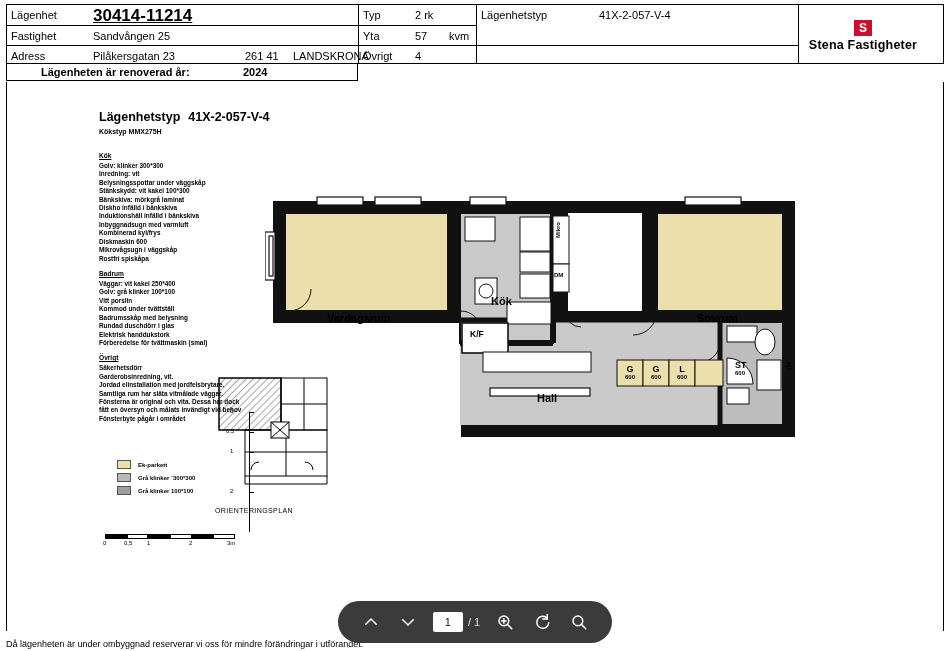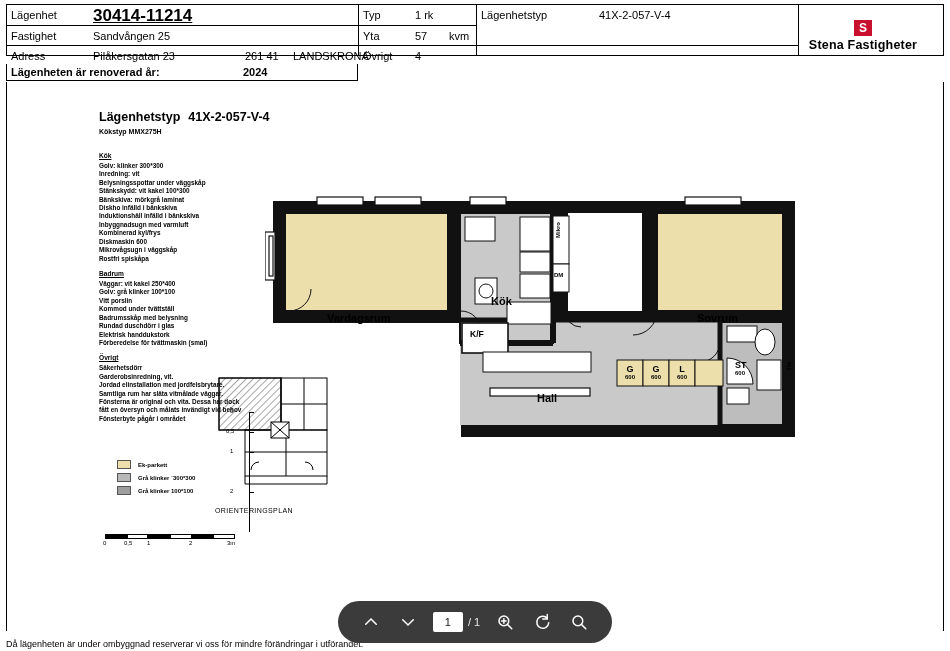--- a/index.html
+++ b/index.html
@@ -13,21 +13,21 @@
   #page {
     position: relative;
     width: 950px; height: 651px;
     background: #ffffff;
   }
 
   
   .hdr {
     position: absolute;
     left: 6px; top: 4px; right: 6px;
-    height: 52px;
+    height: 60px;
     border: 1px solid #000;
     display: flex;
     font-size: 11px;
   }
   .hdr-col { position: relative; height: 100%; border-right: 1px solid #000; }
   .hdr-col.last { border-right: none; }
 
   .c1 { width: 352px; }
   .c2 { width: 118px; }
   .c3 { width: 322px; }
@@ -43,21 +43,21 @@
 
   .big { font-size: 17px; font-weight: bold; }
   .bold { font-weight: bold; }
 
   
   .reno {
     position: absolute;
     left: 6px; top: 64px; width: 352px; height: 17px;
     border-left: 1px solid #000; border-right: 1px solid #000; border-bottom: 1px solid #000;
     font-size: 11px;
-    display: flex; align-items: center;
+    display: flex; align-items: center; padding-left: 30px;
   }
   .reno .lbl { font-weight: bold; }
   .reno .yr { position: absolute; left: 236px; font-weight: bold; }
 
   
   .logo {
     position: absolute; right: 10px; top: 10px;
     width: 140px; height: 42px;
     display: flex; flex-direction: column; align-items: center; justify-content: center;
   }
@@ -175,21 +175,21 @@
         <span class="lbl">Adress</span>
         <span class="val" style="left:86px;">Pilåkersgatan 23</span>
         <span class="val" style="left:238px;">261 41</span>
         <span class="val" style="left:286px;">LANDSKRONA</span>
       </div>
     </div>
 
     <div class="hdr-col c2">
       <div class="row r1">
         <span class="lbl">Typ</span>
-        <span class="val" style="left:56px;">1 rk</span>
+        <span class="val" style="left:56px;">2 rk</span>
       </div>
       <div class="row r2">
         <span class="lbl">Yta</span>
         <span class="val" style="left:56px;">57</span>
         <span class="val" style="left:90px;">kvm</span>
       </div>
       <div class="row r3">
         <span class="lbl">Övrigt</span>
         <span class="val" style="left:56px;">4</span>
       </div>

